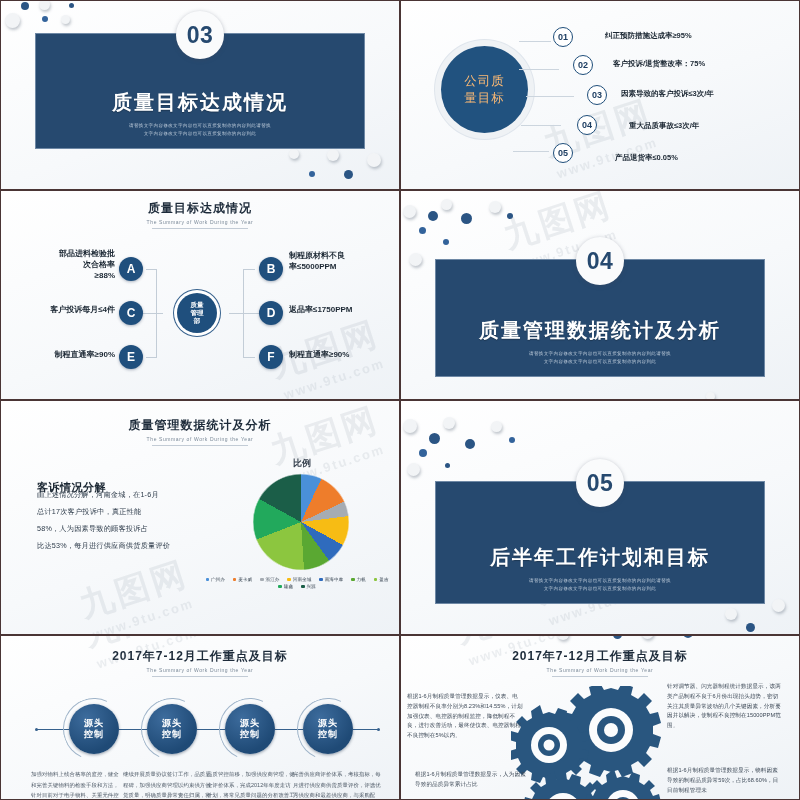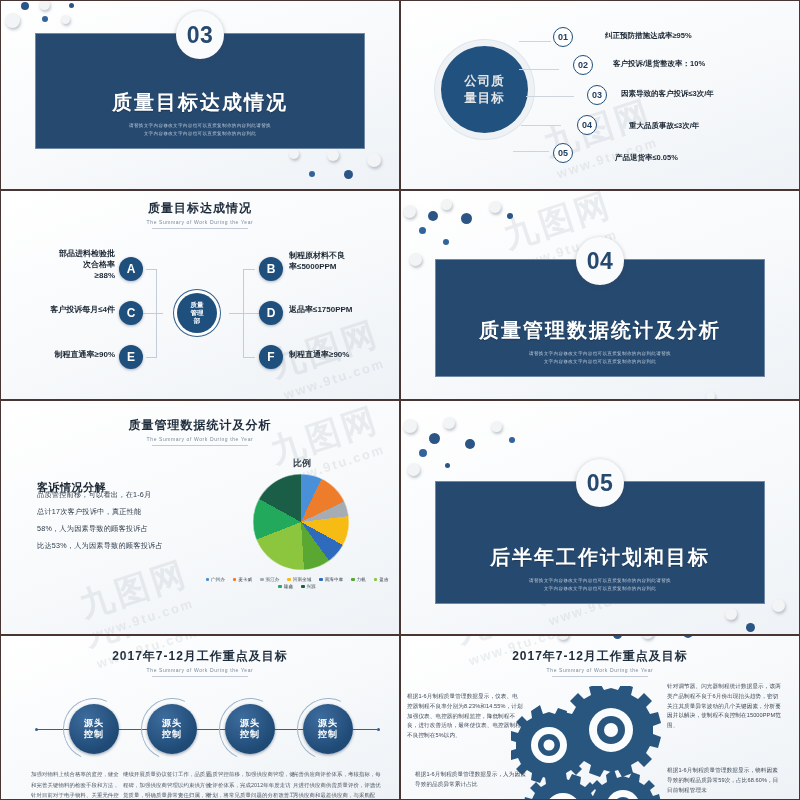--- a/index.html
+++ b/index.html
@@ -32,21 +32,21 @@
   
   .ctitle{ position:absolute; left:0; right:0; top:9px; text-align:center; }
   .ctitle .zh{ font-size:12px; font-weight:700; color:#1d2b3a; letter-spacing:1px;}
   .ctitle .en{ font-size:5px; color:#7b8a99; letter-spacing:.6px; margin-top:2px;}
   .ctitle .rule{ width:96px; height:1px; background:#c3ccd6; margin:3px auto 0;}
 
   
   .goalwrap{ position:absolute; inset:0;}
   .bigcircle{ position:absolute; left:40px; top:45px; width:87px; height:87px; border-radius:50%;
               background:#21527f; display:flex; align-items:center; justify-content:center; flex-direction:column;
-              color:#e5e5e5; font-size:12.5px; font-weight:700; line-height:1.3; letter-spacing:1px;
+              color:#fdba74; font-size:12.5px; font-weight:400; line-height:1.3; letter-spacing:1px;
               box-shadow:0 0 0 6px #eff2f5, 0 0 0 7px #dfe5ec;}
   .gnum{ position:absolute; width:20px; height:20px; border-radius:50%; background:#fff; border:1.3px solid #1f4e7a;
          color:#1f3f63; font-size:9px; font-weight:700; display:flex; align-items:center; justify-content:center;}
   .gtxt{ position:absolute; font-size:7.5px; font-weight:700; color:#1b2733; white-space:nowrap;}
 
   
   .mmcenter{ position:absolute; left:176px; top:287px; width:40px; height:40px; border-radius:50%; background:#1f4f7d;
              color:#fff; font-size:6.5px; font-weight:700; display:flex; align-items:center; justify-content:center;
              text-align:center; line-height:1.25; box-shadow:0 0 0 3px #fff,0 0 0 4px #36618d;}
   .node{ position:absolute; width:24px; height:24px; border-radius:50%; background:#1f4f7d; color:#fff;
@@ -124,21 +124,21 @@
         <span class="mmline" style="left:118px;top:40px;width:32px;height:1px;background:#ccd5de"></span>
         <span class="mmline" style="left:118px;top:68px;width:40px;height:1px;background:#ccd5de"></span>
         <span class="mmline" style="left:125px;top:95px;width:48px;height:1px;background:#ccd5de"></span>
         <span class="mmline" style="left:120px;top:124px;width:40px;height:1px;background:#ccd5de"></span>
         <span class="mmline" style="left:112px;top:150px;width:36px;height:1px;background:#ccd5de"></span>
 
         <div class="gnum" style="left:152px;top:26px">01</div>
         <div class="gtxt" style="left:204px;top:30px">纠正预防措施达成率≥95%</div>
 
         <div class="gnum" style="left:172px;top:54px">02</div>
-        <div class="gtxt" style="left:212px;top:58px">客户投诉/退货整改率：10%</div>
+        <div class="gtxt" style="left:212px;top:58px">客户投诉/退货整改率：75%</div>
 
         <div class="gnum" style="left:186px;top:84px">03</div>
         <div class="gtxt" style="left:220px;top:88px">因素导致的客户投诉≤3次/年</div>
 
         <div class="gnum" style="left:176px;top:114px">04</div>
         <div class="gtxt" style="left:228px;top:120px">重大品质事故≤3次/年</div>
 
         <div class="gnum" style="left:152px;top:142px">05</div>
         <div class="gtxt" style="left:214px;top:152px">产品退货率≤0.05%</div>
       </div>
@@ -246,24 +246,24 @@
       </div>
       <div class="wm" style="top:18%;left:82%">
         <span>九图网</span><small>www.9tu.com</small>
       </div>
       <div class="wm" style="top:84%;left:34%">
         <span>九图网</span><small>www.9tu.com</small>
       </div>
 
       <div class="kh">客诉情况分解</div>
       <div class="kbody">
-        <div>品质管控前移，可以看出，在1-6月</div>
+        <div>由上述情况分解，河南金城，在1-6月</div>
         <div>总计17次客户投诉中，真正性能</div>
         <div>58%，人为因素导致的顾客投诉占</div>
-        <div>比达53%，人为因素导致的顾客投诉占</div>
+        <div>比达53%，每月进行供应商供货质量评价</div>
       </div>
 
       <div class="pietitle">比例</div>
       <div class="pie" id="pie-chart" style="background: conic-gradient(rgb(74, 144, 217) 0deg, rgb(74, 144, 217) 25.2deg, rgb(238, 125, 43) 25.2deg, rgb(238, 125, 43) 64.8deg, rgb(166, 172, 179) 64.8deg, rgb(166, 172, 179) 82.8deg, rgb(247, 188, 20) 82.8deg, rgb(247, 188, 20) 118.8deg, rgb(47, 107, 189) 118.8deg, rgb(47, 107, 189) 144deg, rgb(90, 168, 50) 144deg, rgb(90, 168, 50) 176.4deg, rgb(140, 198, 63) 176.4deg, rgb(140, 198, 63) 248.4deg, rgb(34, 169, 92) 248.4deg, rgb(34, 169, 92) 298.8deg, rgb(27, 94, 72) 298.8deg, rgb(27, 94, 72) 360deg); box-shadow: rgba(255, 255, 255, 0.6) 0px 0px 0px 0.5px inset;"></div>
       <div class="legend" id="pie-legend">
           <span class="lgi">
             <i class="lgsw" style="background: rgb(74, 144, 217);"></i>
             <span>广州办</span>
           </span>
           <span class="lgi">

